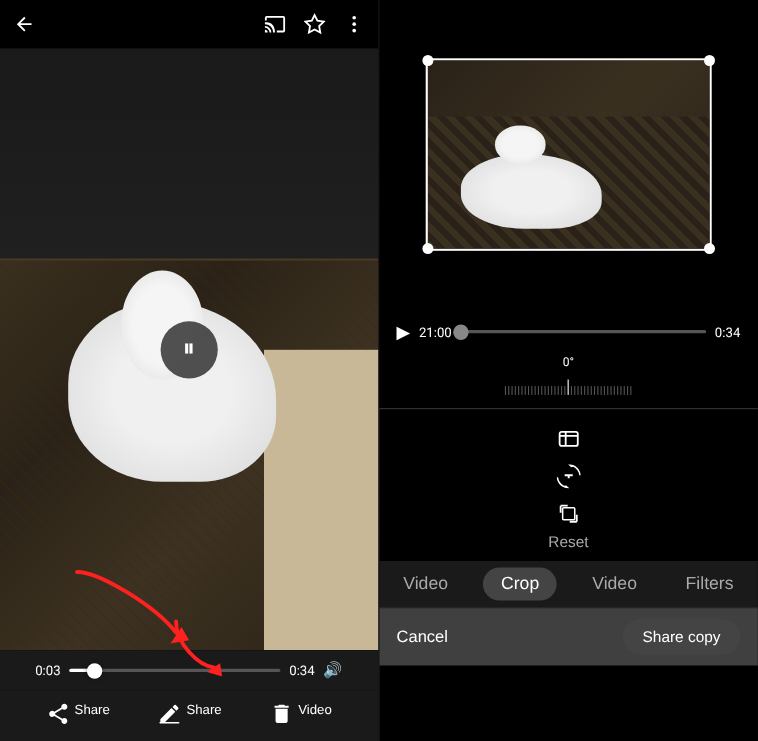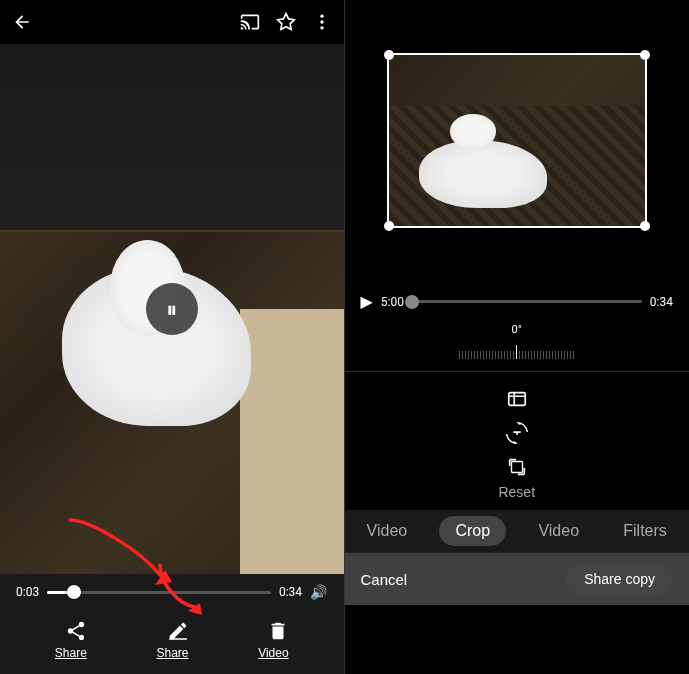--- a/index.html
+++ b/index.html
@@ -128,21 +128,21 @@
       display: flex;
       align-items: center;
       justify-content: center;
       color: #fff;
       font-size: 22px;
       cursor: pointer;
     }
 
     .left-bottom {
       background: #1a1a1a;
-      padding: 10px 16px 6px;
+      padding: 10px 32px 6px;
     }
 
     .timeline-row {
       display: flex;
       align-items: center;
       gap: 8px;
       margin-bottom: 4px;
     }
 
     .time-label {
@@ -199,28 +199,27 @@
     .bottom-actions {
       display: flex;
       justify-content: space-around;
       align-items: center;
       padding: 10px 20px 14px;
       background: #1a1a1a;
     }
 
     .action-item {
       display: flex;
-      flex-direction: column;
-      align-items: flex-end;
+      flex-direction: row;
+      align-items: flex-start;
       gap: 4px;
       cursor: pointer;
       background: none;
       border: none;
       color: #fff;
-      text-decoration: underline;
     }
 
     .action-label {
       font-size: 12px;
       color: #fff;
     }
 
     .action-icon {
       font-size: 20px;
       color: #fff;
@@ -581,21 +580,21 @@
       <div class="corner-handle handle-tl"></div>
       <div class="corner-handle handle-tr"></div>
       <div class="corner-handle handle-bl"></div>
       <div class="corner-handle handle-br"></div>
     </div>
   </div>
 
   <div class="right-controls">
     <div class="playback-row">
       <span class="play-icon">▶</span>
-      <span class="time-label">5:00</span>
+      <span class="time-label">21:00</span>
       <div class="right-timeline">
         <div class="right-thumb"></div>
       </div>
       <span class="end-time">0:34</span>
     </div>
 
     <div class="rotate-ruler">
       <div class="rotate-degrees">0°</div>
       <div class="ruler-ticks">
 

